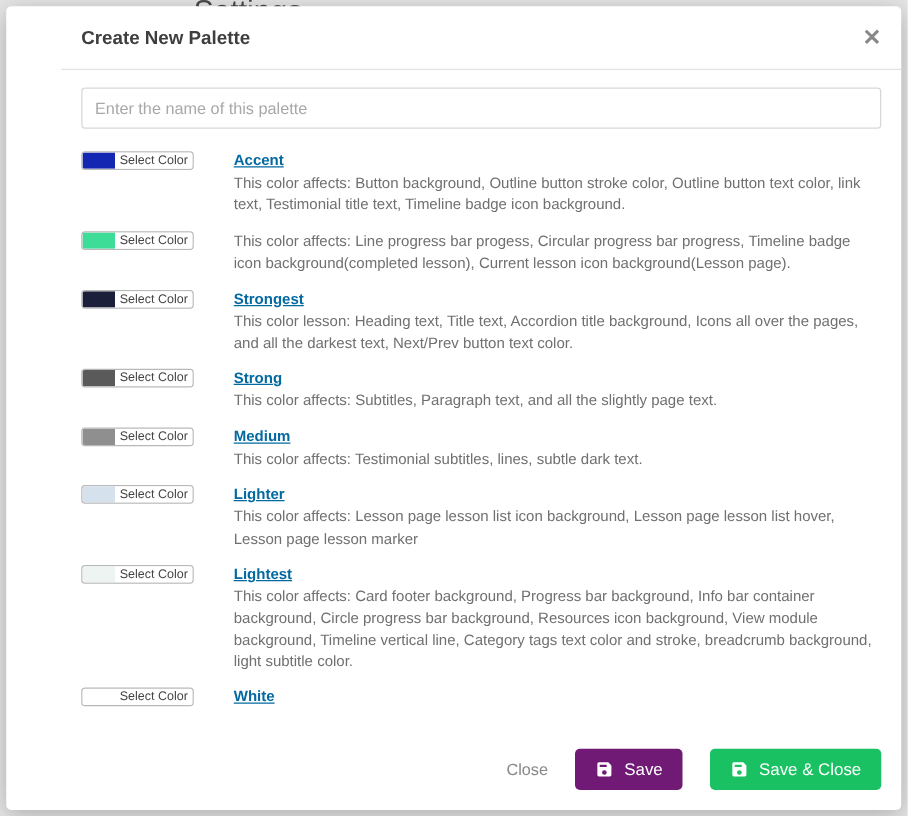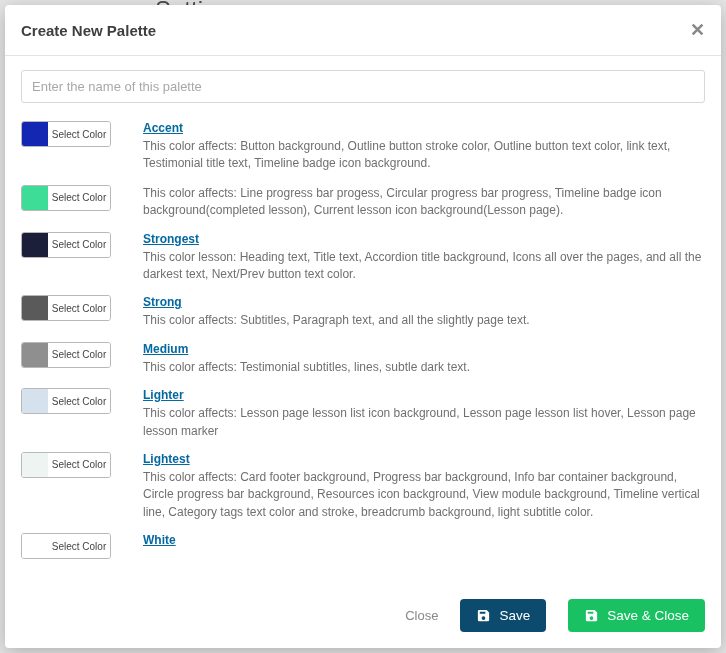--- a/index.html
+++ b/index.html
@@ -23,20 +23,21 @@
     position: absolute;
     top: 5px;
     left: 5px;
     right: 5px;
     bottom: 5px;
     background: #fff;
     border-radius: 4px;
     box-shadow: 0 4px 20px rgba(0,0,0,0.25);
     display: flex;
     flex-direction: column;
+    padding-left: 44px;
   }
   .modal-header {
     padding: 14px 16px;
     border-bottom: 1px solid #e3e3e3;
     display: flex;
     justify-content: space-between;
     align-items: center;
   }
   .modal-title {
     font-size: 15px;
@@ -78,21 +79,21 @@
     margin-bottom: 12px;
   }
   .swatch-wrap {
     width: 112px;
     flex-shrink: 0;
     display: flex;
   }
   .swatch-btn {
     display: flex;
     width: 90px;
-    height: 26px;
+    height: 15px;
     border: 1px solid #b8b8b8;
     border-radius: 3px;
     overflow: hidden;
     background: #fff;
     cursor: pointer;
     align-items: stretch;
     padding: 0;
   }
   .swatch-color {
     width: 26px;
@@ -143,21 +144,21 @@
     border-radius: 4px;
     padding: 9px 16px;
     font-size: 13.5px;
     font-weight: 500;
     color: #fff;
     cursor: pointer;
     display: inline-flex;
     align-items: center;
     gap: 8px;
   }
-  .btn-primary { background: #0c4a6e; }
+  .btn-primary { background: #701a75; }
   .btn-success { background: #1ac162; }
   .icon-svg { width: 15px; height: 15px; fill: #fff; }
 </style>
 </head>
 <body>
 
 <div class="bg-title">Settings</div>
 
 <div class="modal">
 

